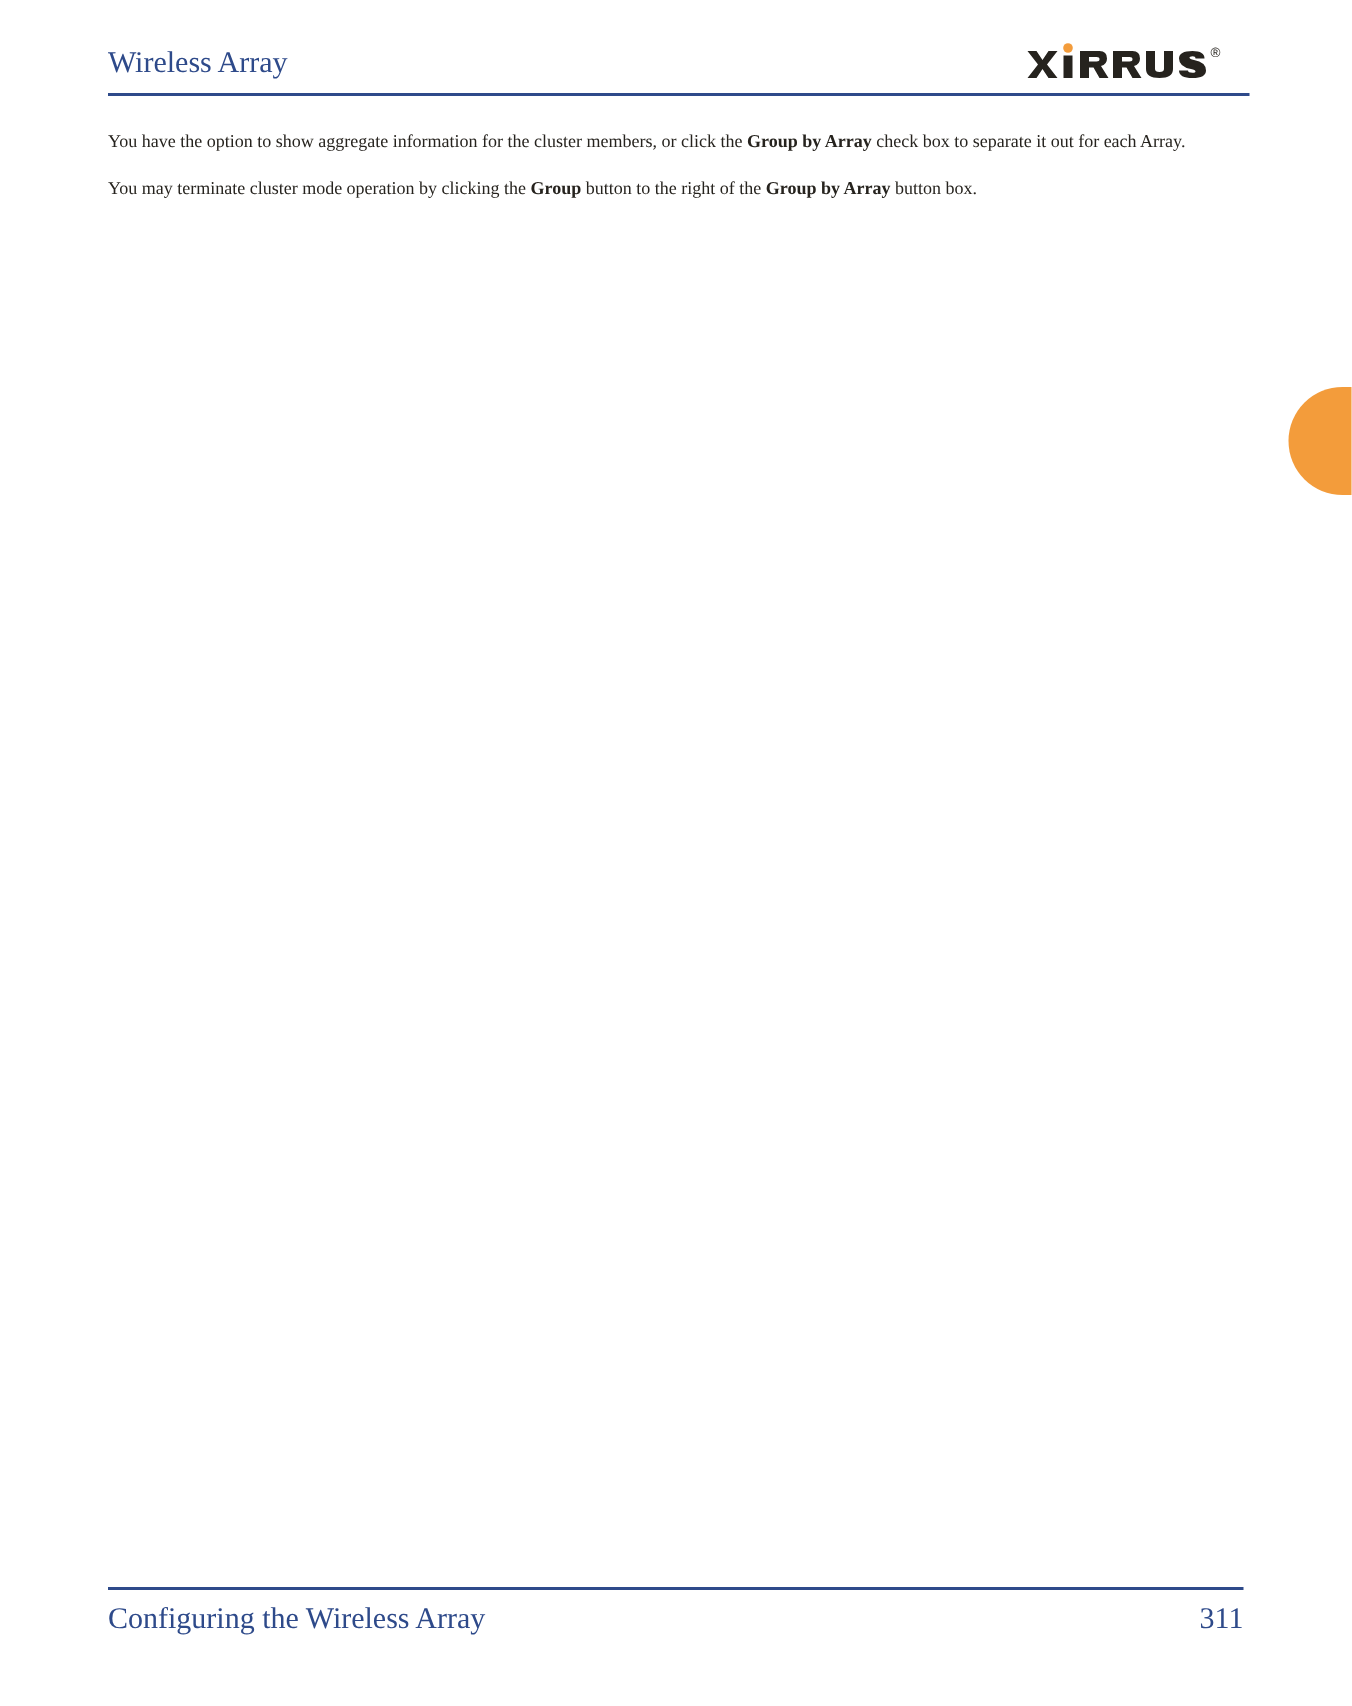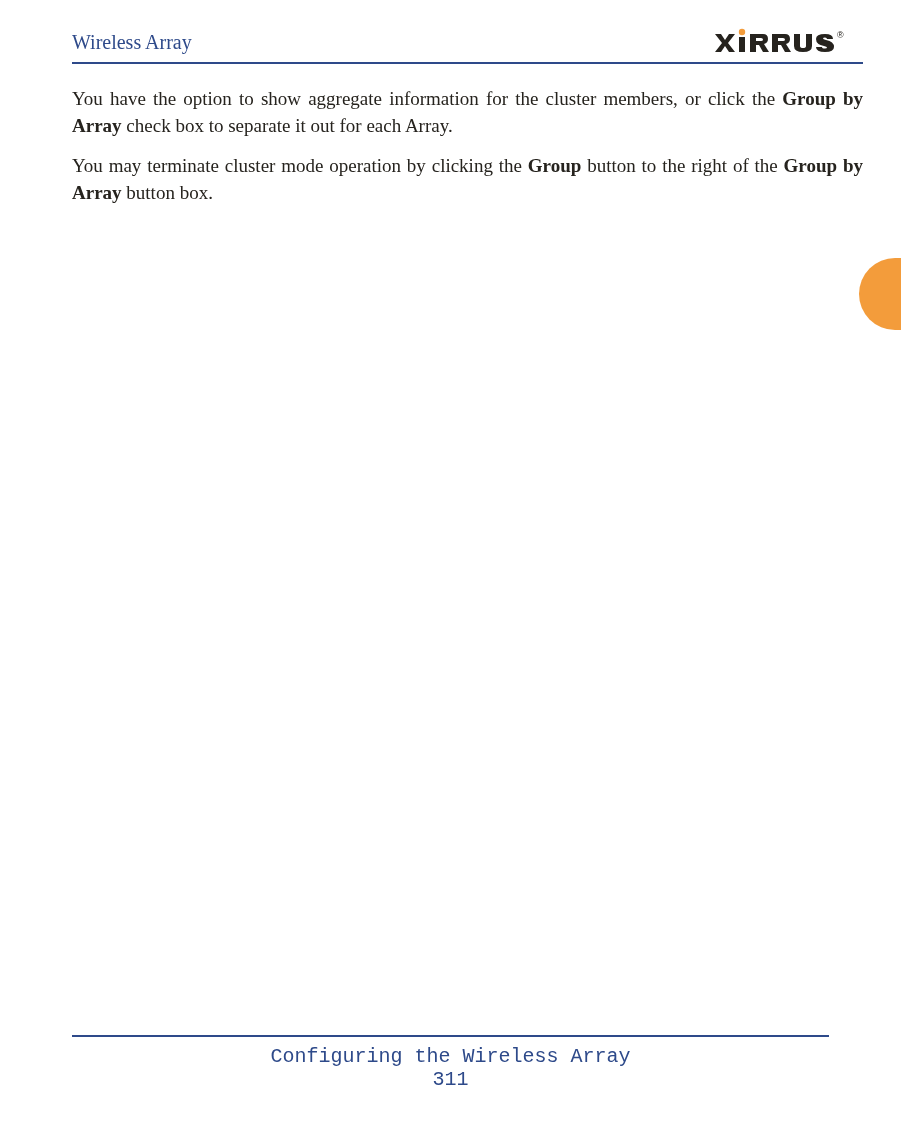--- a/index.html
+++ b/index.html
@@ -5,21 +5,21 @@
     * { margin: 0; padding: 0; box-sizing: border-box; }
     body {
       width: 901px;
       height: 1137px;
       background: #ffffff;
       font-family: Georgia, 'Times New Roman', serif;
       position: relative;
       overflow: hidden;
     }
     .page {
-      padding: 28px 38px 50px 72px;
+      padding: 28px 68px 50px 72px;
       height: 100%;
       position: relative;
     }
     .header-row {
       display: flex;
       justify-content: space-between;
       align-items: center;
       margin-bottom: 6px;
     }
     .header-title {
@@ -33,21 +33,21 @@
       gap: 1px;
     }
     .logo svg { display: block; }
     .header-rule {
       height: 2px;
       background: #2e4a8a;
       width: 100%;
       margin-bottom: 22px;
     }
     .body-text {
-      font-size: 19px;
+      font-size: 12px;
       line-height: 1.4;
       color: #26231e;
       text-align: justify;
     }
     .body-text p { margin-bottom: 14px; }
     .bold { font-weight: bold; }
     .side-tab {
       position: absolute;
       right: 0;
       top: 258px;
@@ -65,25 +65,24 @@
     }
     .footer-rule {
       height: 2px;
       background: #2e4a8a;
       width: 100%;
       margin-bottom: 8px;
     }
     .footer-row {
       display: flex;
       justify-content: space-between;
-      align-items: center;
+      align-items: flex-start;
       color: #2e4a8a;
-      font-family: Liberation Mono, monospace;
+      font-family: Liberation Serif, serif;
       font-size: 20px;
-      flex-direction: column;
     }
   </style>
 </head>
 <body>
 
 <div class="page">
 
   <div class="header-row">
     <div class="header-title">Wireless Array</div>
     <div class="logo" aria-label="Xirrus logo">

